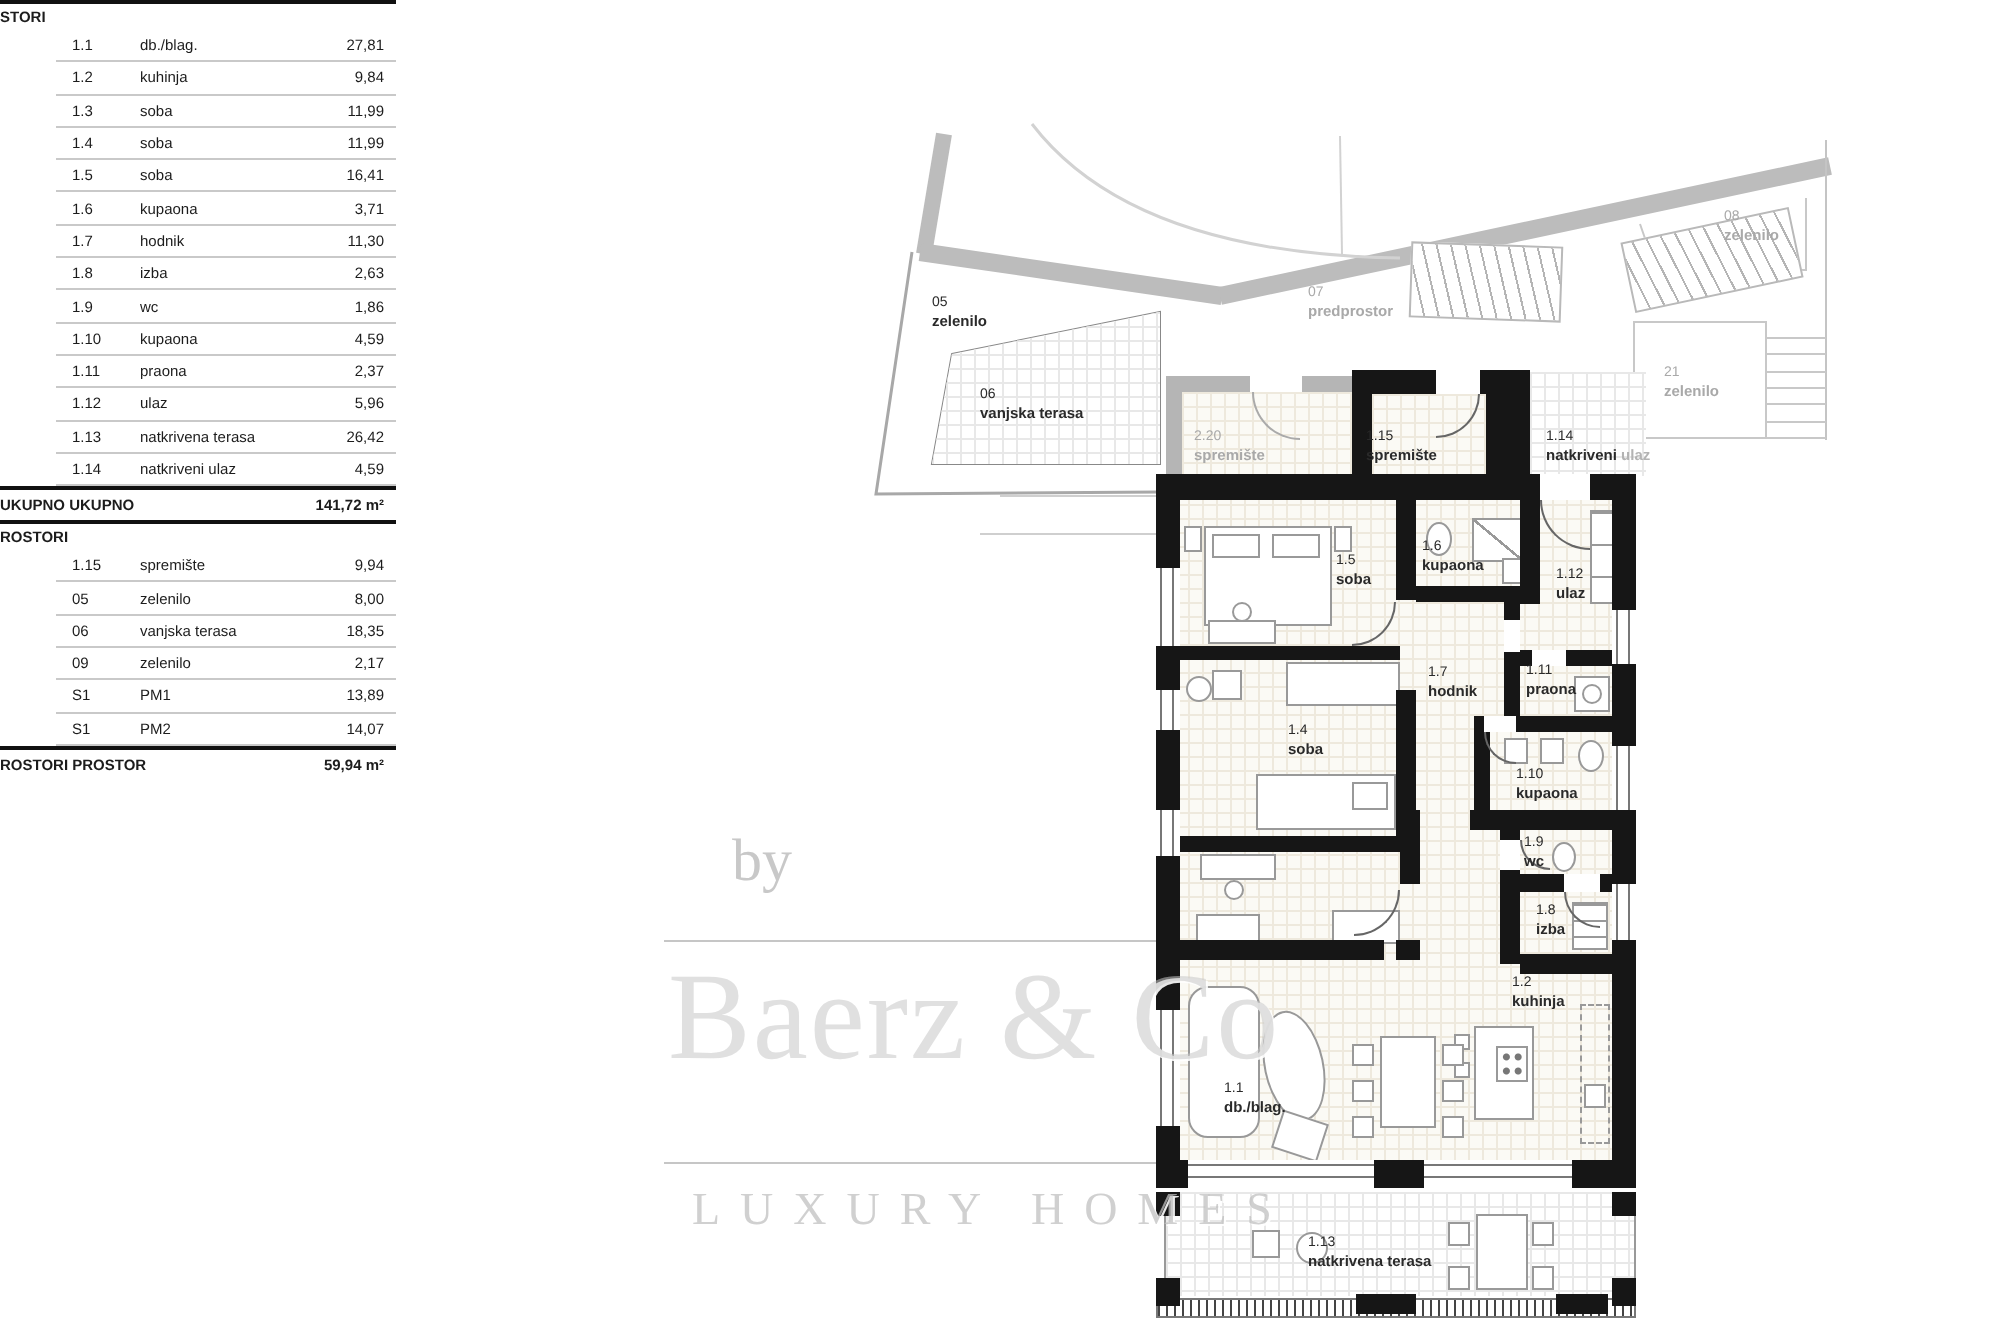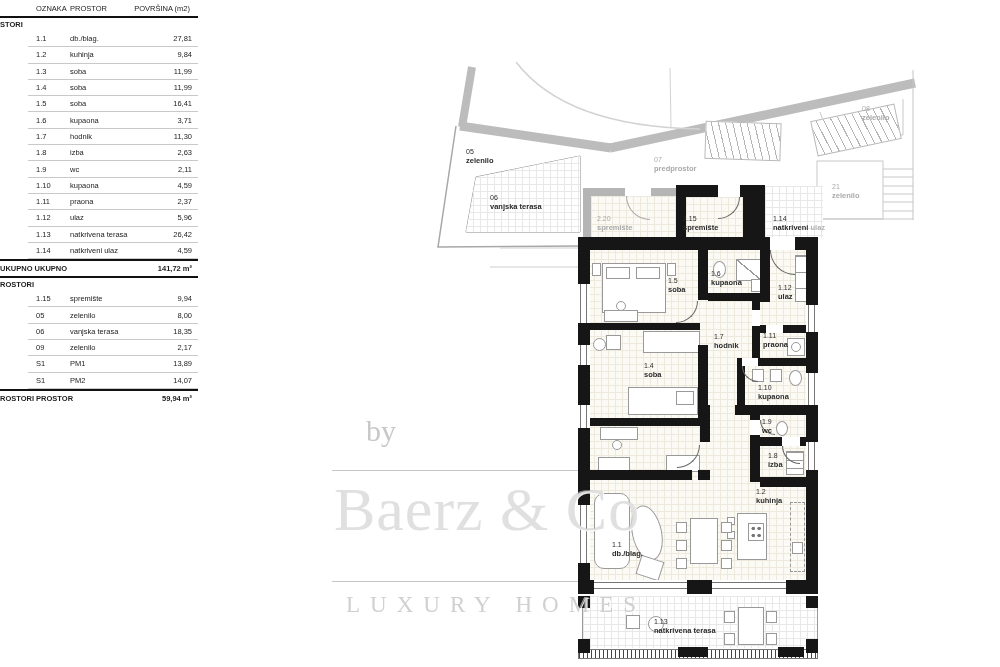--- a/index.html
+++ b/index.html
@@ -71,25 +71,20 @@
       color:rgba(198,198,198,.55);text-shadow:1px 1px 0 rgba(255,255,255,.9);}
   #wm .tag{position:absolute;left:332px;top:592px;font-size:23px;letter-spacing:10px;
       color:rgba(192,192,192,.75);text-shadow:1px 1px 0 rgba(255,255,255,.9);margin-left:14px;}
 </style>
 </head>
 <body>
 
 <div id="page">
 
   <div id="tbl">
-    <div class="thead">
-      <span class="h1">OZNAKA</span>
-      <span class="h2">PROSTOR</span>
-      <span class="h3">POVRŠINA (m2)</span>
-    </div>
     <div class="tsection">STORI</div>
     <div class="trows" id="rows1">
         <div class="trow">
           <span class="tc1">1.1</span>
           <span class="tc2">db./blag.</span>
           <span class="tc3">27,81</span>
         </div>
         <div class="trow">
           <span class="tc1">1.2</span>
           <span class="tc2">kuhinja</span>
@@ -121,21 +116,21 @@
           <span class="tc3">11,30</span>
         </div>
         <div class="trow">
           <span class="tc1">1.8</span>
           <span class="tc2">izba</span>
           <span class="tc3">2,63</span>
         </div>
         <div class="trow">
           <span class="tc1">1.9</span>
           <span class="tc2">wc</span>
-          <span class="tc3">2,11</span>
+          <span class="tc3">1,86</span>
         </div>
         <div class="trow">
           <span class="tc1">1.10</span>
           <span class="tc2">kupaona</span>
           <span class="tc3">4,59</span>
         </div>
         <div class="trow">
           <span class="tc1">1.11</span>
           <span class="tc2">praona</span>
           <span class="tc3">2,37</span>
@@ -351,21 +346,21 @@
     <div class="f" style="left:336px;top:578px;width:11px;height:12px;"></div>
     <div class="f" style="left:196px;top:560px;width:14px;height:14px;"></div>
     <div class="f fe" style="left:218px;top:561px;width:16px;height:16px;"></div>
 
     <div class="lbl" style="left:36px;top:92px;">
       <span>05</span>
       <span class="nm">zelenilo</span></div>
     <div class="lbl" style="left:60px;top:138px;">
       <span>06</span>
       <span class="nm">vanjska terasa</span></div>
-    <div class="lbl gray" style="left:224px;top:100px;">
+    <div class="lbl gray" style="left:224px;top:87px;">
       <span>07</span>
       <span class="nm">predprostor</span></div>
     <div class="lbl gray" style="left:432px;top:49px;">
       <span>08</span>
       <span class="nm">zelenilo</span></div>
     <div class="lbl gray" style="left:402px;top:127px;">
       <span>21</span>
       <span class="nm">zelenilo</span></div>
     <div class="lbl gray" style="left:167px;top:159px;">
       <span>2.20</span>

